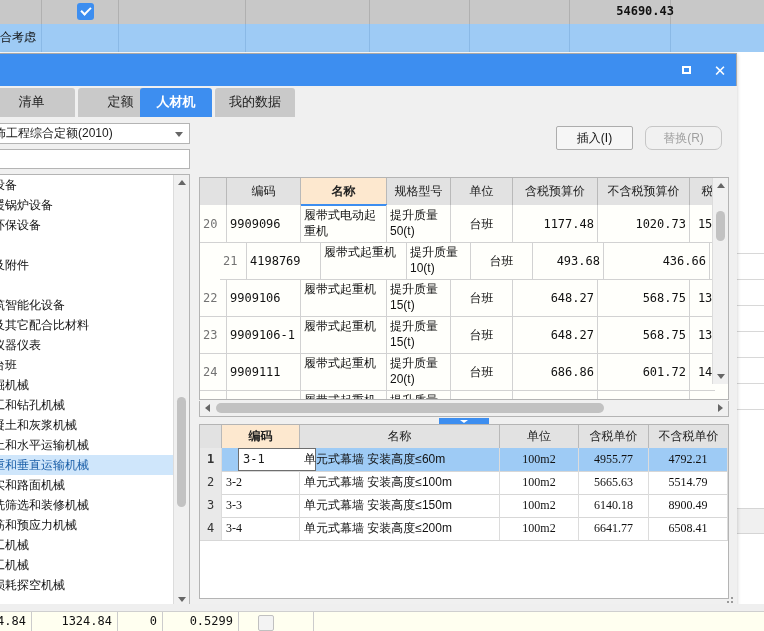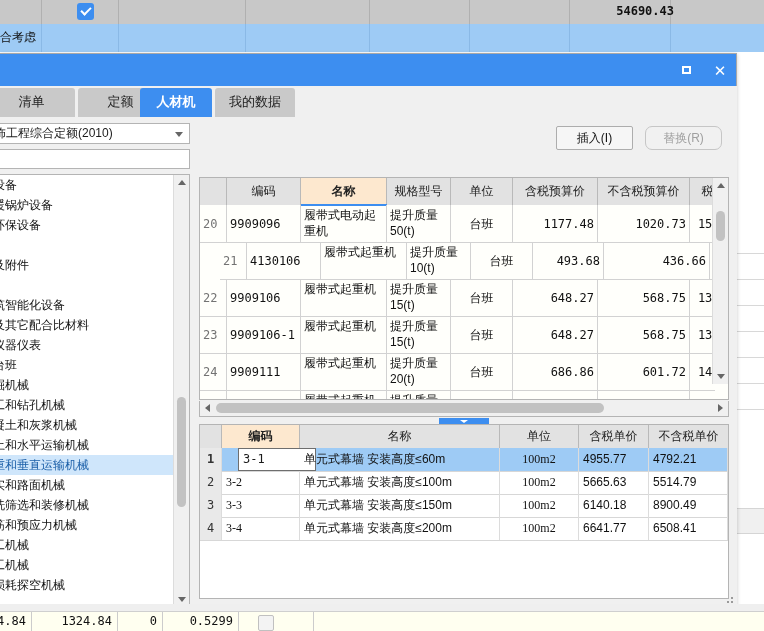--- a/index.html
+++ b/index.html
@@ -185,21 +185,21 @@
   }
   .g2head .hc.code{background:#fde8cf;font-weight:bold;}
   .g2row{position:absolute;left:0;height:23px;width:100%;border-bottom:1px solid #d7d7d7;}
   .g2row.sel{background:#9ecbf5;}
   .g2row .c{
     position:absolute;top:0;height:23px;line-height:22px;
     border-right:1px solid #dcdcdc;box-sizing:border-box;font-size:12px;color:#111;
     padding:0 4px;overflow:hidden;white-space:nowrap;
   }
   .g2row .c.ctr{text-align:center;}
-  .g2row .c.rt{text-align:left;font-family:Liberation Sans, sans-serif;}
+  .g2row .c.rt{text-align:center;font-family:Liberation Serif, serif;}
   .g2row .c.mono{font-family:Liberation Serif, serif;}
   .g2row .c.idx{text-align:center;color:#333;background:#e9e9e9;font-family:"DejaVu Sans Mono","Liberation Mono",monospace;}
   .g2row.sel .c.idx{font-weight:bold;}
   .editcell{
     position:absolute;left:38px;top:0;width:78px;height:23px;
     border:1px solid #6e6e6e;background:#fff;box-sizing:border-box;
     line-height:21px;padding:0 4px;font-size:12px;
     font-family:"DejaVu Sans Mono","Liberation Mono",monospace;
   }
 
@@ -364,21 +364,21 @@
               <div class="c mono" style="left: 27px; width: 74px;">9909096</div>
               <div class="c two" style="left: 101px; width: 86px;">履带式电动起重机</div>
               <div class="c two" style="left: 187px; width: 64px;">提升质量 50(t)</div>
               <div class="c ctr" style="left: 251px; width: 62px;">台班</div>
               <div class="c rt" style="left: 313px; width: 85px;">1177.48</div>
               <div class="c rt" style="left: 398px; width: 92px;">1020.73</div>
               <div class="c rt" style="left: 490px; width: 48px;">15.36</div>
             </div>
             <div class="g1row" style="top: 64px; width: 515px; margin-left: 20px;">
               <div class="c idx" style="left: 0px; width: 27px;">21</div>
-              <div class="c mono" style="left: 27px; width: 74px;">4130106</div>
+              <div class="c mono" style="left: 27px; width: 74px;">4198769</div>
               <div class="c two" style="left: 101px; width: 86px;">履带式起重机</div>
               <div class="c two" style="left: 187px; width: 64px;">提升质量 10(t)</div>
               <div class="c ctr" style="left: 251px; width: 62px;">台班</div>
               <div class="c rt" style="left: 299px; width: 85px;">493.68</div>
               <div class="c rt" style="left: 398px; width: 92px;">436.66</div>
               <div class="c rt" style="left: 490px; width: 48px;">13.06</div>
             </div>
             <div class="g1row" style="top: 101px; width: 515px;">
               <div class="c idx" style="left: 0px; width: 27px;">22</div>
               <div class="c mono" style="left: 27px; width: 74px;">9909106</div>

